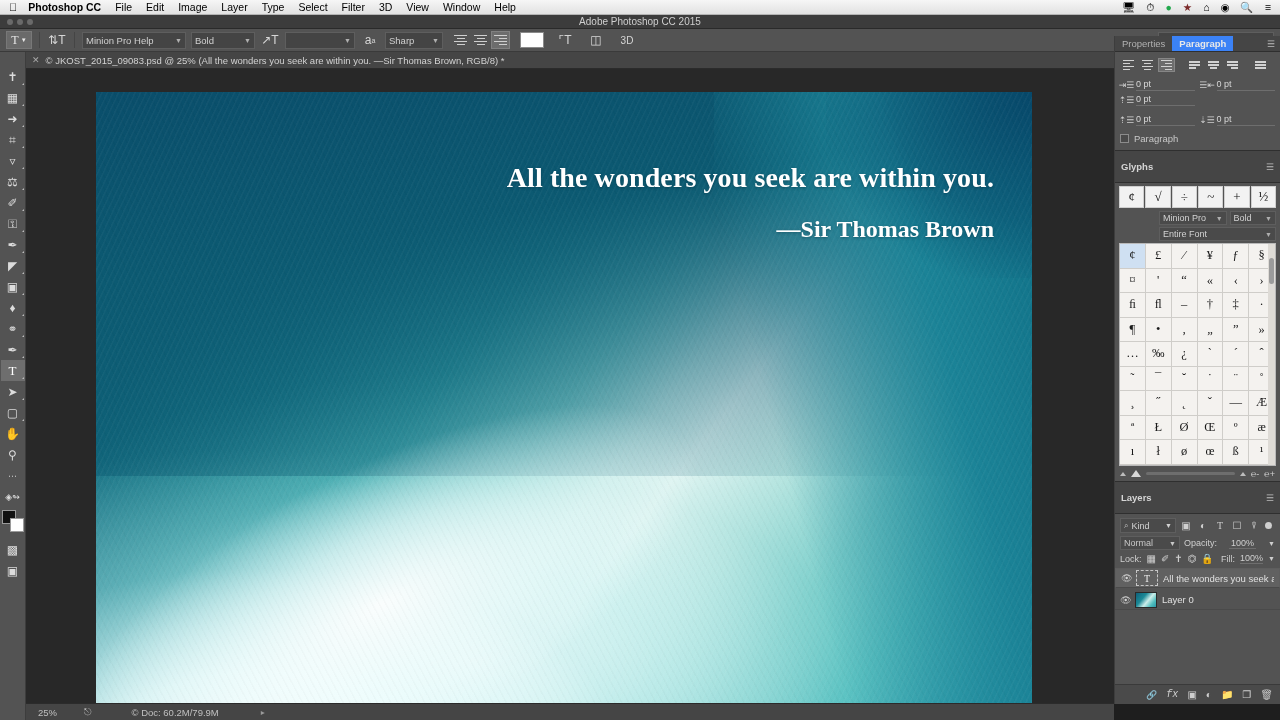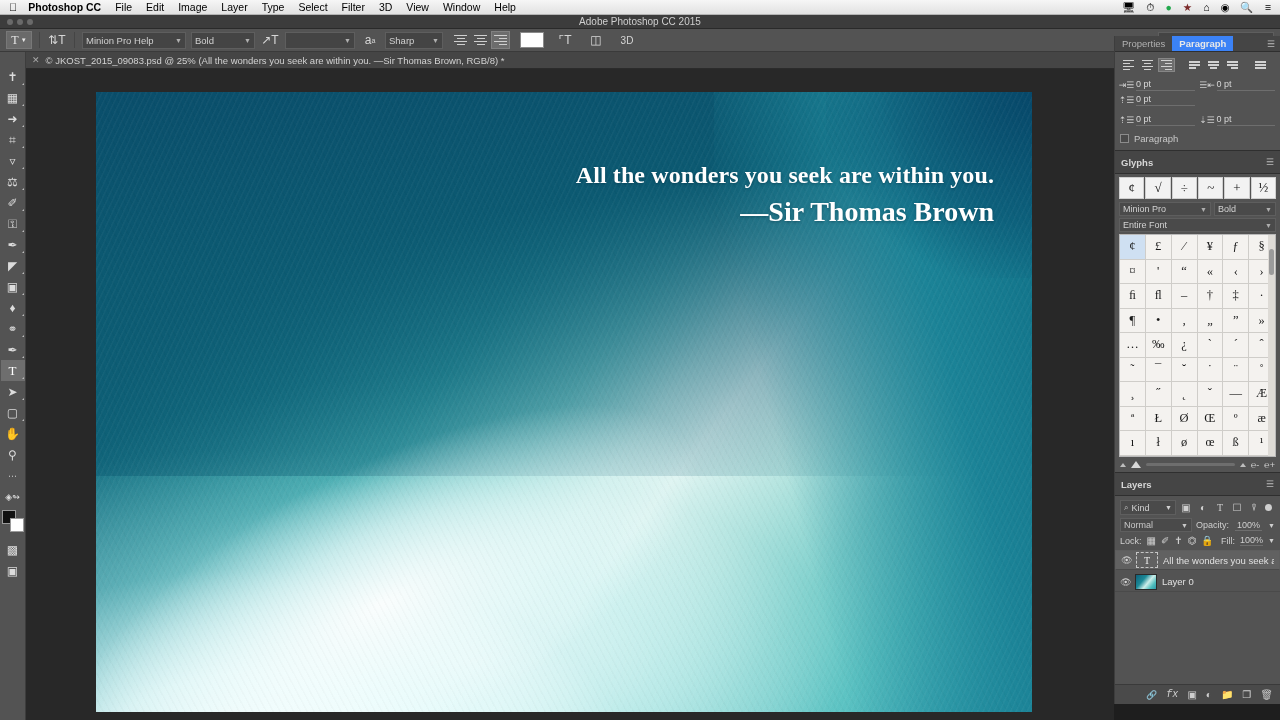--- a/index.html
+++ b/index.html
@@ -130,22 +130,22 @@
     position: absolute; left: -4%; bottom: -6%; width: 78%; height: 62%;
     background: radial-gradient(ellipse 70% 52% at 42% 56%, rgba(255,255,255,.92) 0%, rgba(248,255,255,.55) 34%, rgba(210,245,243,0) 68%);
     transform: rotate(-27deg);
   }
   .quote {
     position: absolute; left: 0; right: 38px; top: 70px;
     text-align: right; color: #fff;
     font-family: "Liberation Serif", "DejaVu Serif", serif;
     text-shadow: 0 1px 3px rgba(0,40,55,.45);
   }
-  .quote .l1 { font-size: 24px; font-weight: bold; letter-spacing: .1px; }
-  .quote .l2 { font-size: 28px; font-weight: bold; margin-top: 7px; }
+  .quote .l1 { font-size: 28px; font-weight: bold; letter-spacing: .1px; }
+  .quote .l2 { font-size: 24px; font-weight: bold; margin-top: 22px; }
 
   
   .statusbar {
     position: absolute; left: 0; bottom: 0; width: 1088px; height: 17px;
     background: #454545; border-top: 1px solid #2b2b2b;
     display: flex; align-items: center; font-size: 9.5px; color: #c0c0c0; gap: 12px; padding-left: 12px;
   }
   .statusbar .zoom { width: 34px; }
   .statusbar .arr { font-size: 8px; color: #9a9a9a; }
 
@@ -170,35 +170,35 @@
   .field-row { display: flex; padding: 0 5px; margin-top: 3px; gap: 6px; }
   .pfield { display: flex; align-items: center; gap: 3px; flex: 1; }
   .pfield .ic { width: 13px; height: 11px; color: #cfcfcf; font-size: 9px; display: flex; align-items: center; justify-content: center; }
   .pfield .inp {
     flex: 1; border-bottom: 1px solid #6e6e6e; font-size: 9px; color: #d8d8d8; padding-bottom: 1px;
   }
   .hyph { display: flex; align-items: center; gap: 5px; padding: 7px 5px 6px; font-size: 9.5px; }
   .cbox { width: 9px; height: 9px; border: 1px solid #8c8c8c; background: #4a4a4a; }
 
   .panel-head {
-    height: 24px; background: #454545; display: flex; align-items: center;
+    height: 33px; background: #454545; display: flex; align-items: center;
     padding: 0 6px; font-size: 9.5px; color: #d6d6d6; border-top: 1px solid #2f2f2f; border-bottom: 1px solid #2f2f2f;
   }
   .panel-head .menu { margin-left: auto; font-size: 9px; color: #bdbdbd; }
   .panel-head b { font-weight: bold; }
 
   .recent {
     display: flex; padding: 3px 4px; gap: 1px;
   }
   .recent .g {
     flex: 1; height: 22px; background: #f2f2f2; border: 1px solid #cfcfcf; color: #111;
     display: flex; align-items: center; justify-content: center;
     font-family: "Liberation Serif", serif; font-size: 13px;
   }
-  .gl-selects { padding: 0 4px; }
+  .gl-selects { padding: 0 4px; margin-left: 40px; }
   .sel {
     height: 14px; background: #4a4a4a; border: 1px solid #5e5e5e;
     display: flex; align-items: center; padding: 0 3px; font-size: 9px; color: #d2d2d2; margin-bottom: 2px;
   }
   .sel .ar { margin-left: auto; font-size: 7px; color: #aeaeae; }
   .sel-row { display: flex; gap: 3px; }
   .sel-row .sel { flex: 1; }
 
   .glyph-grid {
     margin: 2px 4px 0; background: #f4f2ef; border: 1px solid #b9b9b9;
@@ -226,21 +226,21 @@
   .lay-filter .kind {
     width: 56px; height: 15px; background: #4a4a4a; border: 1px solid #5e5e5e;
     display: flex; align-items: center; gap: 3px; padding: 0 3px; font-size: 9px; color: #d2d2d2;
   }
   .lay-filter .kind .ar { margin-left: auto; font-size: 7px; }
   .lay-filter .fi { width: 14px; height: 15px; display: flex; align-items: center; justify-content: center; color: #cfcfcf; font-size: 10px; }
   .lay-filter .dot { width: 7px; height: 7px; border-radius: 50%; background: #cfcfcf; margin-left: 1px; }
   .blend-row { display: flex; align-items: center; gap: 4px; padding: 0 5px 3px; }
   .blend { width: 78px; height: 14px; background: #4a4a4a; border: 1px solid #5e5e5e; display: flex; align-items: center; padding: 0 3px; font-size: 9px; justify-content: center; }
   .blend .ar { margin-left: auto; font-size: 7px; }
-  .opa { display: flex; align-items: center; gap: 6px; font-size: 9px; color: #cfcfcf; }
+  .opa { display: flex; align-items: center; gap: 12px; font-size: 9px; color: #cfcfcf; }
   .opa .val { border-bottom: 1px solid #6e6e6e; padding: 0 2px; }
   .lock-row { display: flex; align-items: center; gap: 5px; padding: 0 5px 4px; font-size: 9px; color: #cfcfcf; }
   .lock-row .li { font-size: 10px; }
   .layer-row {
     display: flex; align-items: center; gap: 5px; height: 20px; padding: 0 5px;
     border-bottom: 1px solid #4a4a4a; font-size: 9.5px;
   }
   .layer-row.sel { background: #616161; }
   .layer-row .eye { width: 10px; text-align: center; font-size: 9px; color: #d6d6d6; }
   .thumb-t { width: 22px; height: 16px; border: 1px dashed #c6c6c6; display: flex; align-items: center; justify-content: center; color: #eee; font-family: "Liberation Serif", serif; font-size: 10px; }
@@ -396,20 +396,26 @@
           <div class="foam"></div>
           <div class="ripples"></div>
         </div>
         <div class="quote">
           <div class="l1">All the wonders you seek are within you.</div>
           <div class="l2">—Sir Thomas Brown</div>
         </div>
       </div>
     </div>
 
+    <div class="statusbar">
+      <span class="zoom">25%</span>
+      <span>⎋</span>
+      <span style="margin-left:28px">© Doc: 60.2M/79.9M</span>
+      <span class="arr" style="margin-left:30px">▸</span>
+    </div>
   </div>
 
   <div class="panels">
 
     <div class="panel-tabs">
       <div class="tab">Properties</div>
       <div class="tab on">Paragraph</div>
       <div class="menu">☰</div>
     </div>
 

